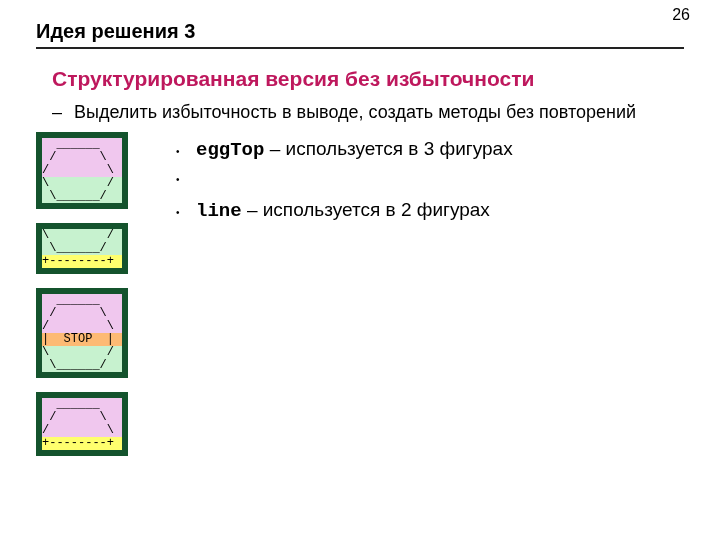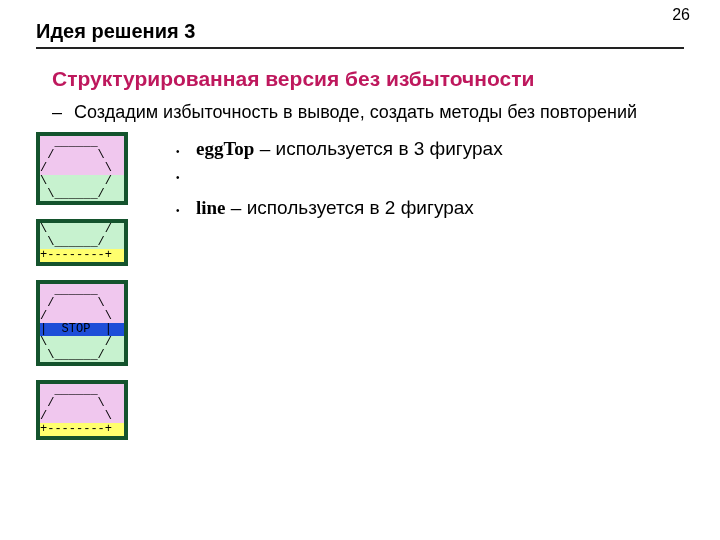--- a/index.html
+++ b/index.html
@@ -53,26 +53,26 @@
     flex: 0 0 110px;
     margin-left: 0;
   }
   .ascii-fig {
     width: 92px;
     font-family: "Courier New", monospace;
     font-size: 12px;
     line-height: 13px;
     white-space: pre;
     margin: 0 0 14px 0;
-    border: 4px solid #14532d;
+    border: 6px solid #14532d;
     background: #f9f9f9;
   }
   .ascii-fig .top { background: #f0c7ee; display: block; }
   .ascii-fig .bot { background: #c7f2cf; display: block; }
-  .ascii-fig .mid { background: #1d4ed8; display: block; }
+  .ascii-fig .mid { background: #fdba74; display: block; }
   .ascii-fig .line { background: #ffff6e; display: block; }
   .methods {
     margin-left: 30px;
     font-size: 19px;
     line-height: 1.55;
   }
   .methods .intro { margin: 0 0 6px 0; }
   .methods ul {
     list-style: none;
     padding: 0; margin: 0;
@@ -81,39 +81,39 @@
     display: flex;
     align-items: baseline;
     padding: 2px 0;
   }
   .methods li .bullet {
     width: 20px; flex: 0 0 20px;
     font-size: 10px; line-height: 22px;
     text-align: left;
   }
   .code {
-    font-family: Liberation Serif, serif;
+    font-family: Liberation Mono, monospace;
     font-weight: bold;
   }
 </style>
 </head>
 <body>
 
 <div class="slide">
 
   <div class="page-num">26</div>
 
   <div class="title">Идея решения 3</div>
   <hr class="hr">
 
   <div class="subhead">Структурированная версия без избыточности</div>
 
   <div class="dash-item">
     <span class="dash">–</span>
-    <span>Создадим избыточность в выводе, создать методы без повторений</span>
+    <span>Выделить избыточность в выводе, создать методы без повторений</span>
   </div>
 
   <div class="content-row">
 
     <div class="asciis">
       <div class="ascii-fig"><span class="top">  ______
  /      \
 /        \</span><span class="bot">\        /
  \______/</span></div>
       <div class="ascii-fig"><span class="bot">\        /

